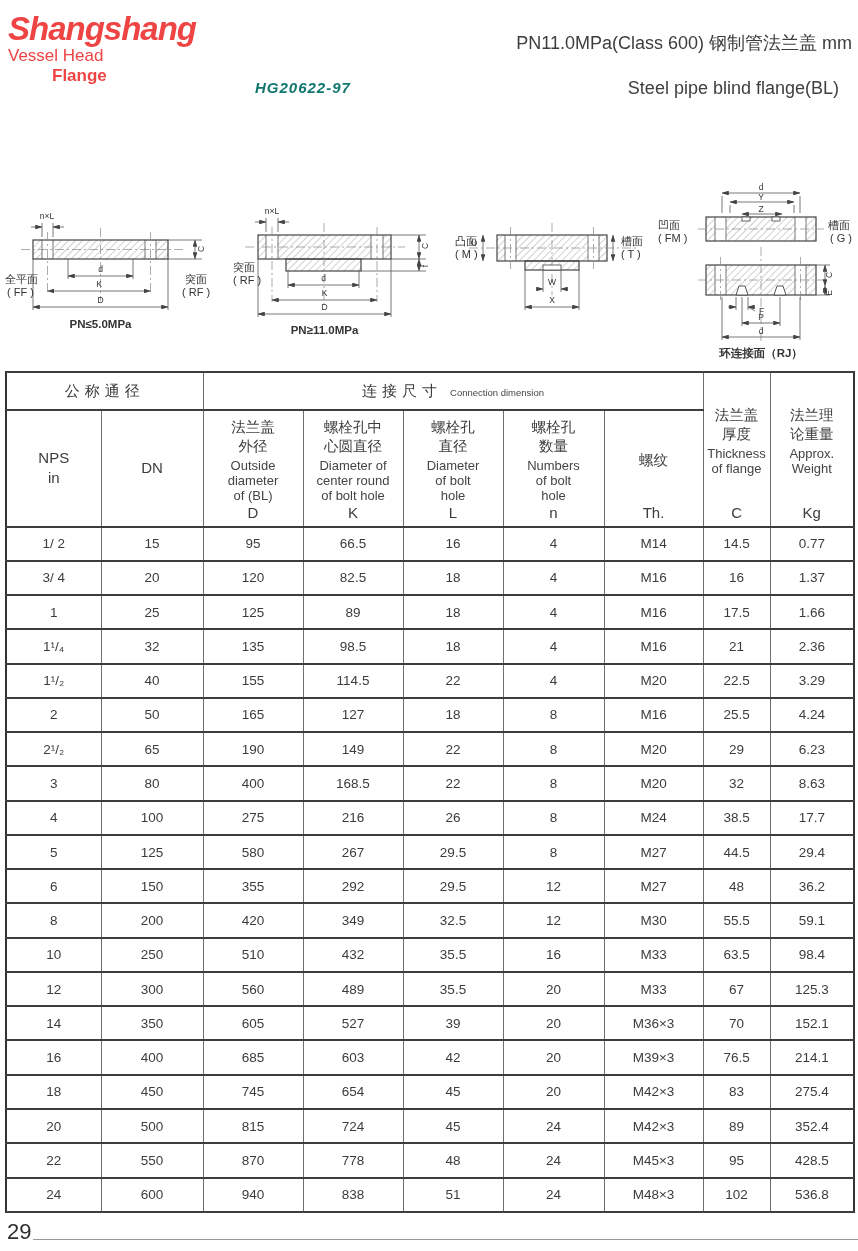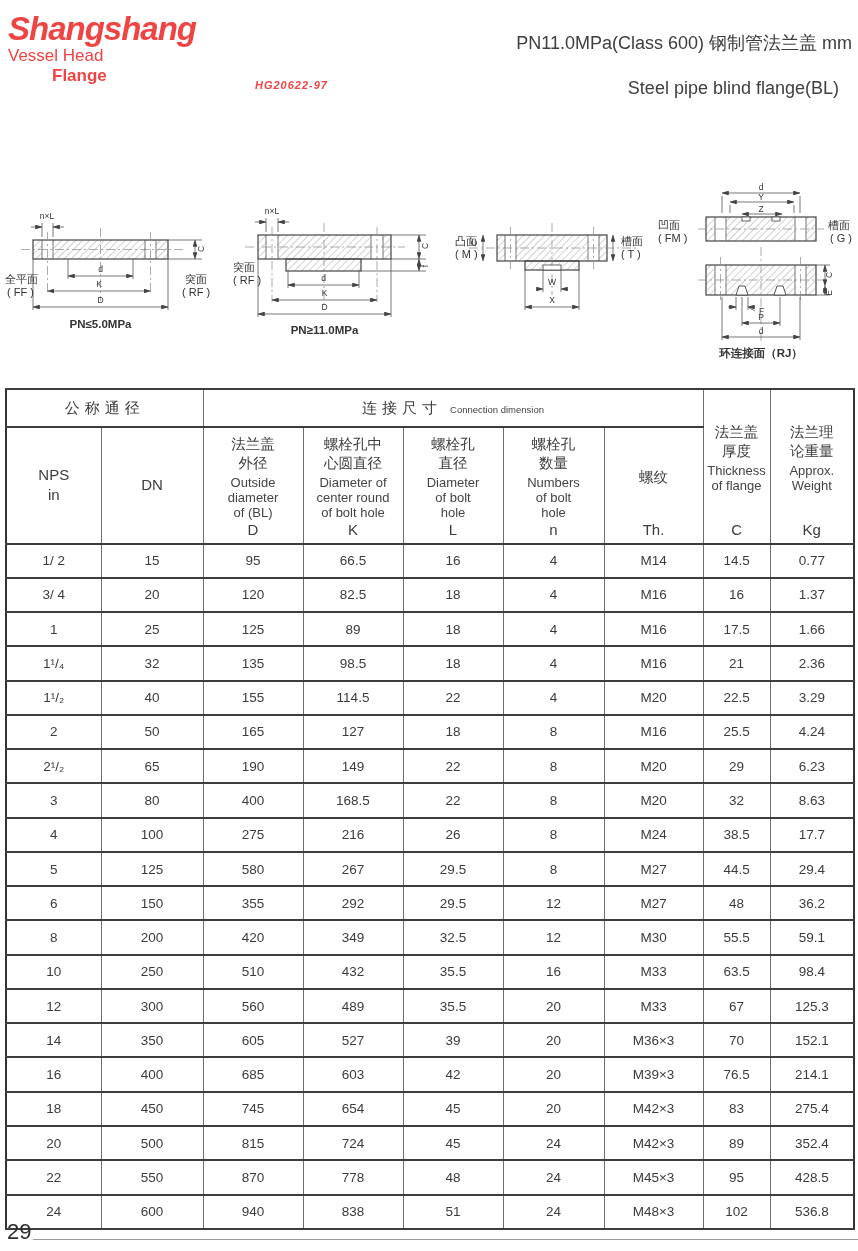--- a/index.html
+++ b/index.html
@@ -5,36 +5,36 @@
   html,body{margin:0;padding:0;background:#fff;}
   .page{position:relative;width:858px;height:1251px;background:#fff;overflow:hidden;
         font-family:"Liberation Sans","DejaVu Sans",sans-serif;color:#3c3c3c;}
 
   
   .logo{position:absolute;left:8px;top:12px;width:192px;color:#ef4444;}
   .brand{font-size:33px;font-weight:bold;font-style:italic;letter-spacing:-1px;line-height:1.05;}
   .brand-sub{font-size:17px;letter-spacing:0;margin-top:-1px;}
   .brand-sub .bold{font-weight:bold;margin-left:44px;}
   .title{position:absolute;top:31px;right:6px;font-size:18px;color:#3d3d3d;white-space:nowrap;}
-  .standard{position:absolute;top:79px;left:255px;font-size:11px;font-weight:bold;
-            font-style:italic;color:#ef4444;letter-spacing:1px;}
+  .standard{position:absolute;top:79px;left:255px;font-size:15px;font-weight:bold;
+            font-style:italic;color:#0f766e;letter-spacing:1px;}
   .subtitle{position:absolute;top:78px;right:19px;font-size:18px;color:#404040;}
 
   
   .diagrams{position:absolute;top:183px;left:0;width:858px;height:182px;}
   .dsvg{position:absolute;top:0;}
   .thin{stroke:#555;stroke-width:0.8;fill:none;}
   .dim{stroke:#555;stroke-width:0.8;fill:none;}
   .cl{stroke:#888;stroke-width:0.7;stroke-dasharray:9 3 2 3;fill:none;}
   .dtx{font:8.5px "Liberation Sans",sans-serif;fill:#333;}
   .lbl{font:11px "Liberation Sans",sans-serif;fill:#333;}
   .cap{font:bold 11.5px "Liberation Sans",sans-serif;fill:#333;}
 
   
-  .spec{position:absolute;top:388px;left:5px;border-collapse:collapse;table-layout:fixed;
+  .spec{position:absolute;top:371px;left:5px;border-collapse:collapse;table-layout:fixed;
         width:848px;height:842px;}
   .spec th,.spec td{border-left:1px solid #6e6e6e;border-right:1px solid #6e6e6e;
         border-top:2px solid #3d3d3d;border-bottom:2px solid #3d3d3d;
         padding:0;text-align:center;vertical-align:middle;font-weight:normal;}
   .spec{border:2px solid #333;}
   .gh th{height:36px;font-size:15px;color:#3c3c3c;}
   .sh th{height:104px;}
   .spec td{font-size:13.5px;color:#3c3c3c;}
   .sp{letter-spacing:5px;}
   .gen{font-size:9.5px;letter-spacing:0;margin-left:8px;color:#444;}

